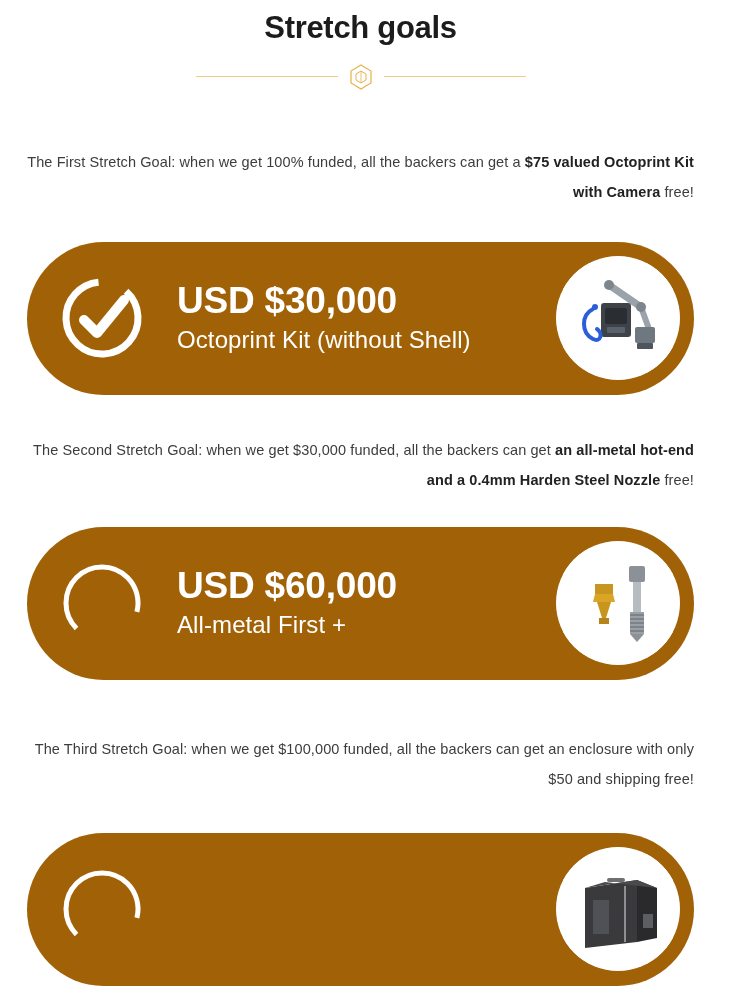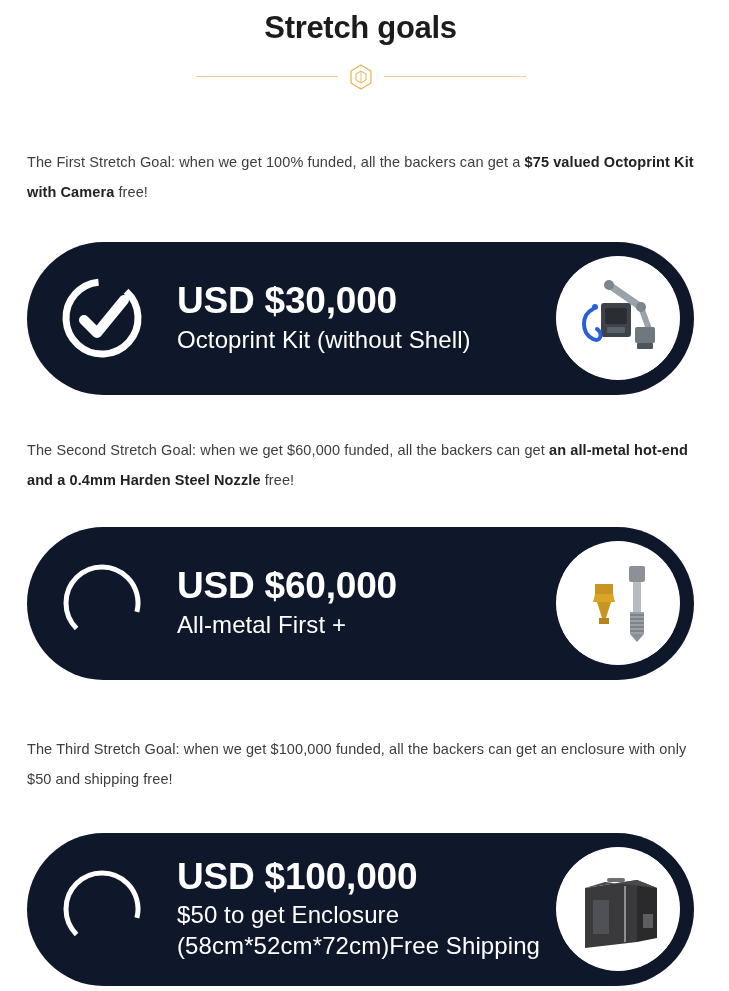--- a/index.html
+++ b/index.html
@@ -58,33 +58,34 @@
     height: 30px;
   }
 
   
   .para {
     font-size: 14.5px;
     line-height: 2.1;
     color: #3d3d3d;
     margin: 0;
     letter-spacing: .1px;
+    text-align: right;
   }
   .para b { font-weight: bold; color: #222; }
   .p1 { padding-top: 55px; }
   .p2 { padding-top: 40px; }
   .p3 { padding-top: 54px; }
 
   
   .goal {
     position: relative;
     margin-top: 31px;
     height: 153px;
     border-radius: 77px;
-    background: #0f172a;
+    background: #a16207;
     display: flex;
     align-items: center;
     box-sizing: border-box;
   }
   .goal.g1 { margin-top: 34px; }
   .goal.g2 { }
   .goal.g3 { margin-top: 38px; }
 
   .goal .mark {
     width: 150px;
@@ -184,21 +185,21 @@
         <rect x="72" y="64" width="20" height="16" rx="2" fill="#6f777f"></rect>
         <rect x="74" y="80" width="16" height="6" rx="1" fill="#4e555c"></rect>
 
         <path d="M30 46 C18 52, 18 70, 30 76 C38 80, 40 70, 34 66" stroke="#2b5fd9" stroke-width="4" fill="none" stroke-linecap="round"></path>
         <circle cx="32" cy="44" r="3" fill="#2b5fd9"></circle>
       </svg>
     </div>
   </div>
 
   <p class="para p2">
-    <span>The Second Stretch Goal: when we get $60,000 funded, all the backers can get </span><b>an all-metal hot-end and a 0.4mm Harden Steel Nozzle</b><span> free!</span>
+    <span>The Second Stretch Goal: when we get $30,000 funded, all the backers can get </span><b>an all-metal hot-end and a 0.4mm Harden Steel Nozzle</b><span> free!</span>
   </p>
 
   <div class="goal g2">
     <div class="mark">
       <svg width="84" height="84" viewBox="0 0 84 84">
         <circle cx="42" cy="42" r="36" fill="none" stroke="#ffffff" stroke-width="5" stroke-dasharray="150 76" stroke-linecap="butt" transform="rotate(135 42 42)"></circle>
       </svg>
     </div>
     <div class="text">
       <div class="amount">USD $60,000</div>
@@ -237,27 +238,20 @@
   <p class="para p3">
     <span>The Third Stretch Goal:  when we get $100,000 funded, all the backers can get an enclosure with only $50 and shipping free!</span>
   </p>
 
   <div class="goal g3">
     <div class="mark">
       <svg width="84" height="84" viewBox="0 0 84 84">
         <circle cx="42" cy="42" r="36" fill="none" stroke="#ffffff" stroke-width="5" stroke-dasharray="150 76" stroke-linecap="butt" transform="rotate(135 42 42)"></circle>
       </svg>
     </div>
-    <div class="text">
-      <div class="amount">USD $100,000</div>
-      <div class="desc">
-        <span class="small">$50 to get Enclosure</span>
-        <span class="small">(58cm*52cm*72cm)Free Shipping</span>
-      </div>
-    </div>
     <div class="thumb">
       <svg width="110" height="110" viewBox="0 0 110 110">
         <rect x="0" y="0" width="110" height="110" fill="#ffffff"></rect>
 
         <polygon points="22,34 74,26 74,88 22,94" fill="#3a3a3c"></polygon>
         <polygon points="74,26 94,34 94,84 74,88" fill="#2a2a2c"></polygon>
         <polygon points="22,34 42,28 94,34 74,26" fill="#4a4a4d"></polygon>
 
         <rect x="30" y="46" width="16" height="34" fill="#55565a" opacity=".85"></rect>
 

